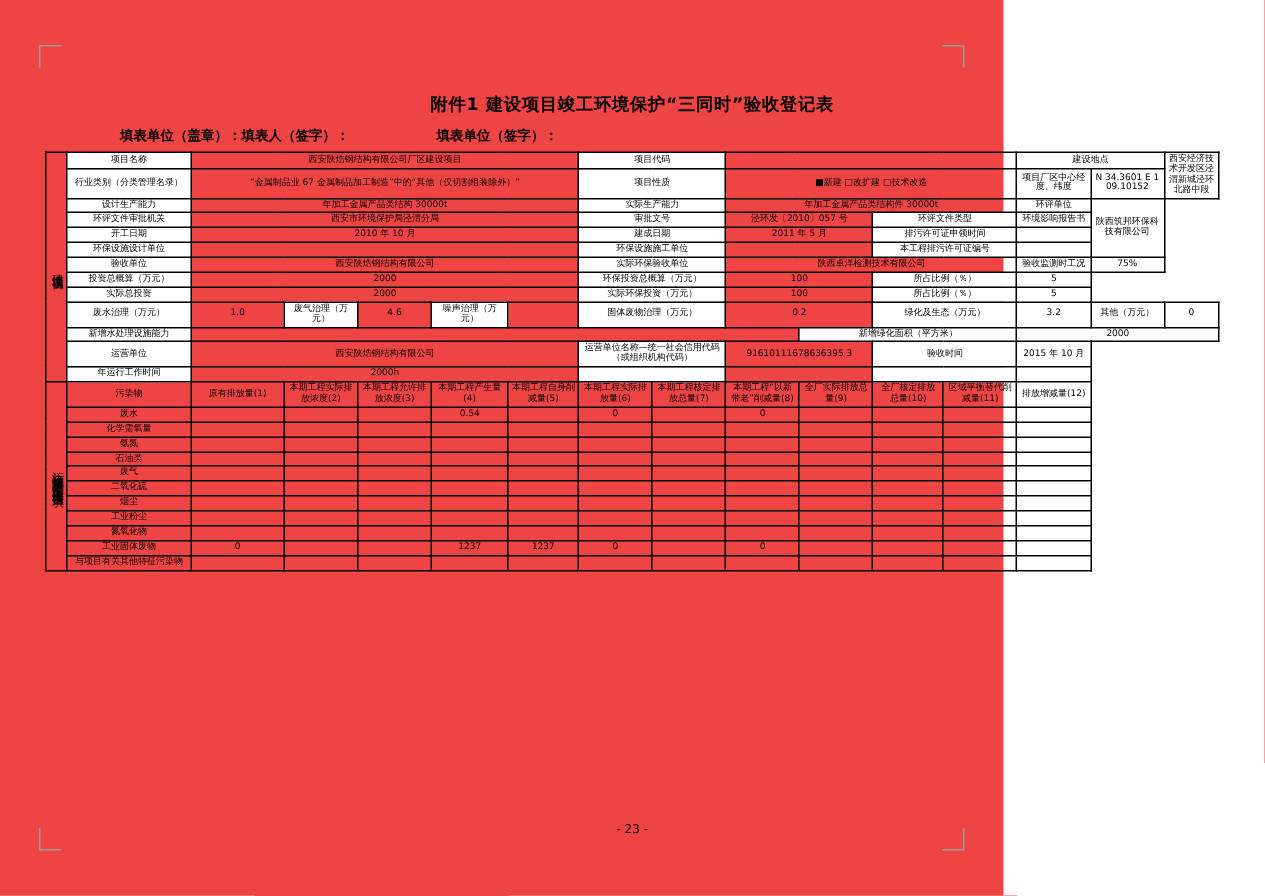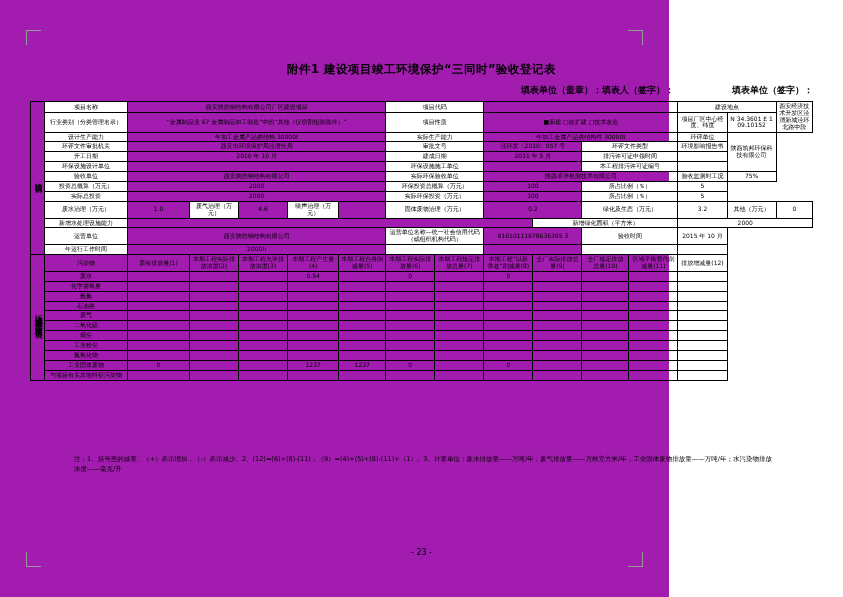--- a/index.html
+++ b/index.html
@@ -6,36 +6,36 @@
   body{
     width:843px;height:597px;
     background:#ffffff;
     font-family:"DejaVu Sans","Liberation Sans",sans-serif;
     font-size:7px;color:#000;
     position:relative;
     overflow:hidden;
   }
   .page{
     position:absolute;left:0;top:0;width:669px;height:597px;
-    background:#a21caf;
+    background:#ef4444;
   }
   
   .crop{position:absolute;width:14px;height:14px;}
   .crop.tl{left:26px;top:30px;border-left:1px solid #999;border-top:1px solid #999;}
   .crop.tr{right:26px;top:30px;border-right:1px solid #999;border-top:1px solid #999;}
   .crop.bl{left:26px;bottom:30px;border-left:1px solid #999;border-bottom:1px solid #999;}
   .crop.br{right:26px;bottom:30px;border-right:1px solid #999;border-bottom:1px solid #999;}
 
   .title{
     position:absolute;top:62px;left:0;width:843px;text-align:center;
     font-size:11.5px;font-weight:bold;letter-spacing:.5px;
   }
   .signrow{
     position:absolute;top:84px;left:30px;width:783px;
-    display:flex;font-size:9px;font-weight:bold;justify-content:flex-end;
+    display:flex;font-size:9px;font-weight:bold;
   }
   .signrow span{white-space:nowrap;}
   .s1{margin-left:50px;}
   .s2{}
   .s3{margin-left:58px;}
 
   table.main{
     position:absolute;left:30px;top:101px;
     width:783px;
     border-collapse:collapse;
@@ -430,16 +430,15 @@
       <td></td>
       <td></td>
       <td></td>
       <td></td>
       <td></td>
       <td style="border:none"></td>
     </tr>
   </tbody>
     </table>
 
-  <div class="note">注：1、括号里的减量、（+）表示增加，（-）表示减少。2、(12)=(6)+(8)-(11)，（9）=(4)+(5)+(8)-(11)+（1）。3、计量单位：废水排放量——万吨/年，废气排放量——万标立方米/年，工业固体废物排放量——万吨/年；水污染物排放浓度——毫克/升</div>
   <div class="pagenum">- 23 -</div>
 
 </div>
 
 </body></html>

